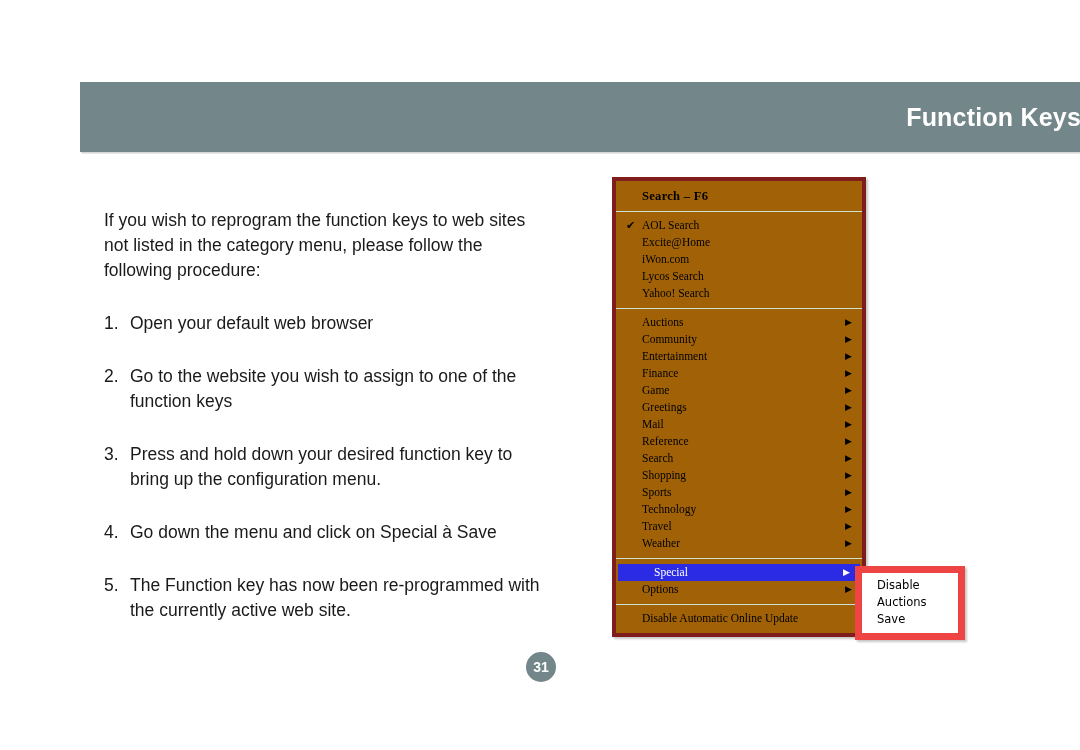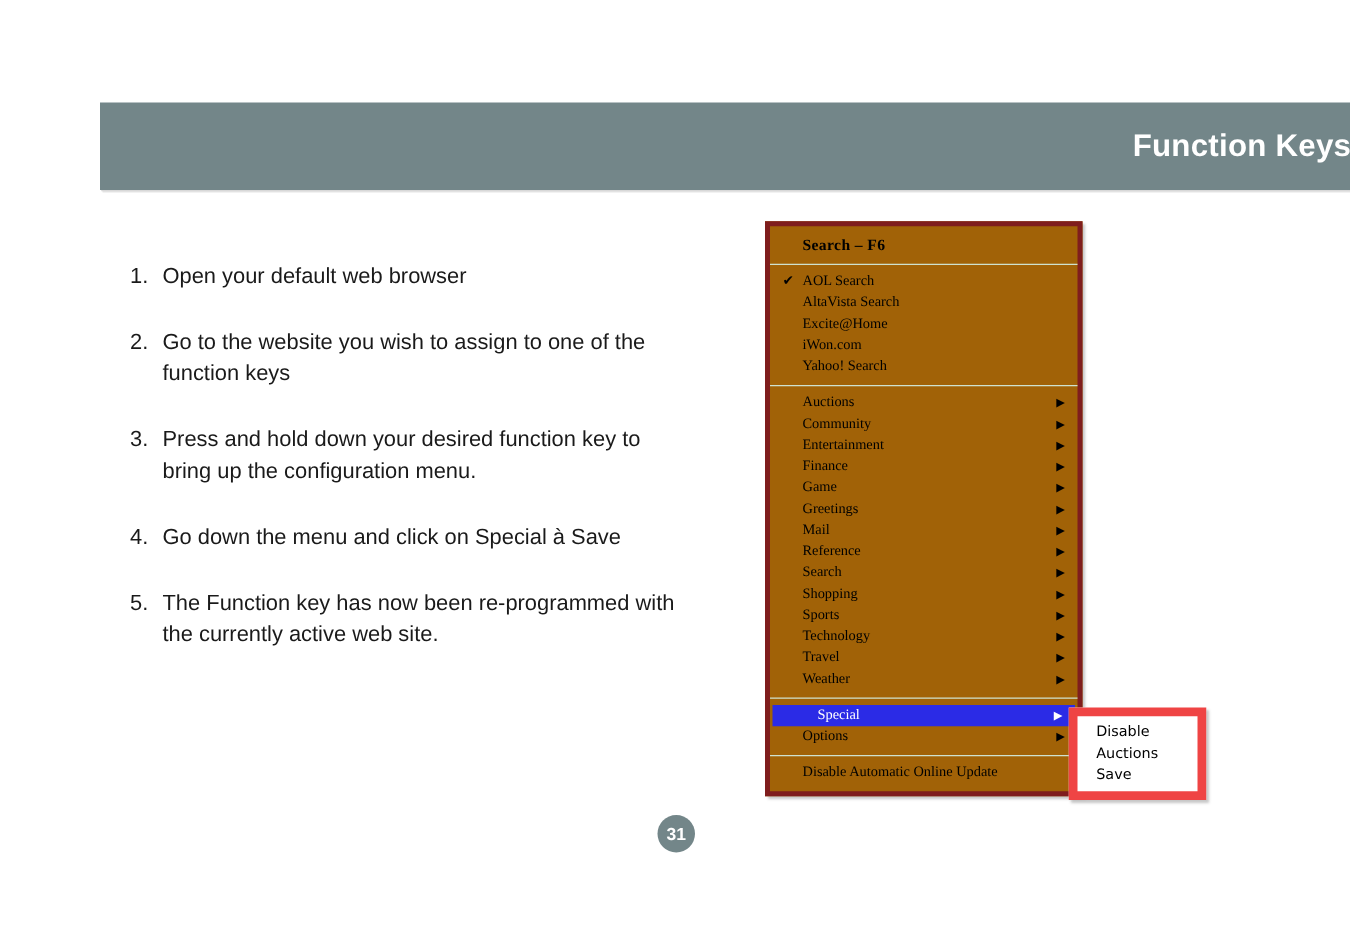--- a/index.html
+++ b/index.html
@@ -166,20 +166,21 @@
   }
 </style>
 </head>
 <body>
 
 <div id="header-banner">
   <div class="banner-title">Function Keys</div>
 </div>
 
 <div id="body-text">
+  <p class="para">If you wish to reprogram the function keys to web sites not listed in the category menu, please follow the following procedure:</p>
 
   <div class="step">
     <span class="step-num">1.</span>
     <span class="step-text">Open your default web browser</span>
   </div>
   <div class="step">
     <span class="step-num">2.</span>
     <span class="step-text">Go to the website you wish to assign to one of the function keys</span>
   </div>
   <div class="step">
@@ -202,27 +203,27 @@
 
   <div class="menu-header">Search – F6</div>
   <div class="menu-sep"></div>
 
   <div class="group">
     <div class="item">
       <span class="check">✔</span>
       <span>AOL Search</span>
     </div>
     <div class="item">
-      <span>AltaVista Search</span>
-    </div>
-    <div class="item">
       <span>Excite@Home</span>
     </div>
     <div class="item">
       <span>iWon.com</span>
+    </div>
+    <div class="item">
+      <span>Lycos Search</span>
     </div>
     <div class="item">
       <span>Yahoo! Search</span>
     </div>
   </div>
 
   <div class="menu-sep"></div>
 
   <div class="group">
     <div class="item">

